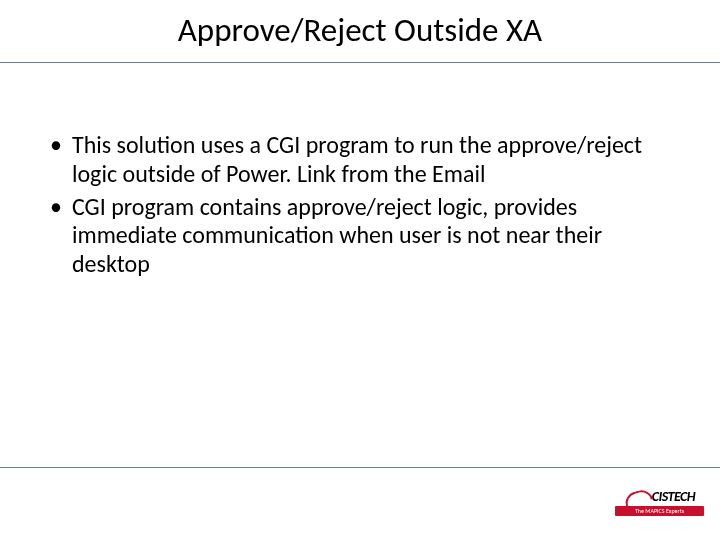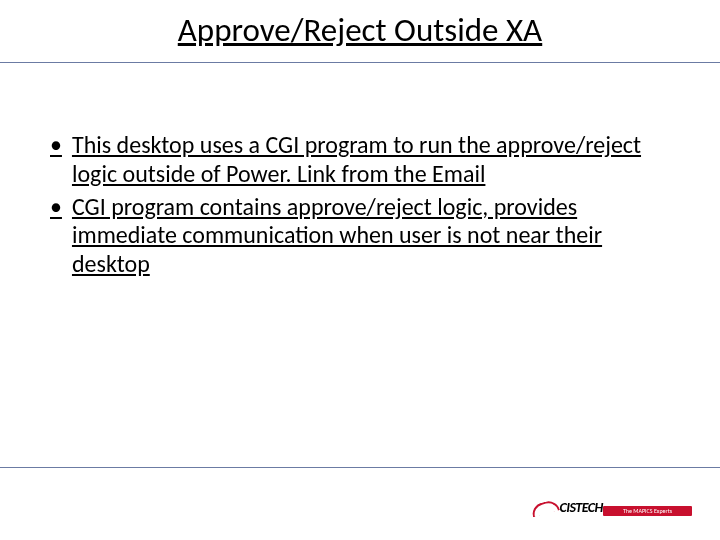--- a/index.html
+++ b/index.html
@@ -12,21 +12,20 @@
       height: 540px;
       background: #ffffff;
       font-family: Calibri, Arial, sans-serif;
       position: relative;
       overflow: hidden;
     }
     .slide {
       width: 100%;
       height: 100%;
       position: relative;
-      text-decoration: underline;
     }
     .title {
       font-size: 33px;
       font-weight: 400;
       color: #000000;
       text-align: center;
       padding-top: 10px;
       padding-bottom: 4px;
     }
     .title-underline {
@@ -59,24 +58,24 @@
       position: absolute;
       bottom: 72px;
       left: 0;
       width: 100%;
       height: 1px;
       background: #6b7ba3;
     }
     .logo {
       position: absolute;
       bottom: 24px;
-      right: 28px;
+      right: 16px;
       display: flex;
-      flex-direction: row;
-      align-items: flex-end;
+      flex-direction: column;
+      align-items: center;
     }
     .logo-top {
       display: flex;
       align-items: center;
       gap: 2px;
     }
     .logo-swoosh {
       width: 26px;
       height: 16px;
       position: relative;
@@ -112,21 +111,21 @@
 </head>
 <body>
 
 <div class="slide">
   <h1 class="title">Approve/Reject Outside XA</h1>
   <div class="title-underline"></div>
 
   <div class="content">
     <div class="bullet-item">
       <span class="bullet-marker">•</span>
-      <span class="bullet-text">This desktop uses a CGI program to run the approve/reject logic outside of Power. Link from the Email</span>
+      <span class="bullet-text">This solution uses a CGI program to run the approve/reject logic outside of Power. Link from the Email</span>
     </div>
     <div class="bullet-item">
       <span class="bullet-marker">•</span>
       <span class="bullet-text">CGI program contains approve/reject logic, provides immediate communication when user is not near their desktop</span>
     </div>
   </div>
 
   <div class="footer-line"></div>
 
   <div class="logo">

